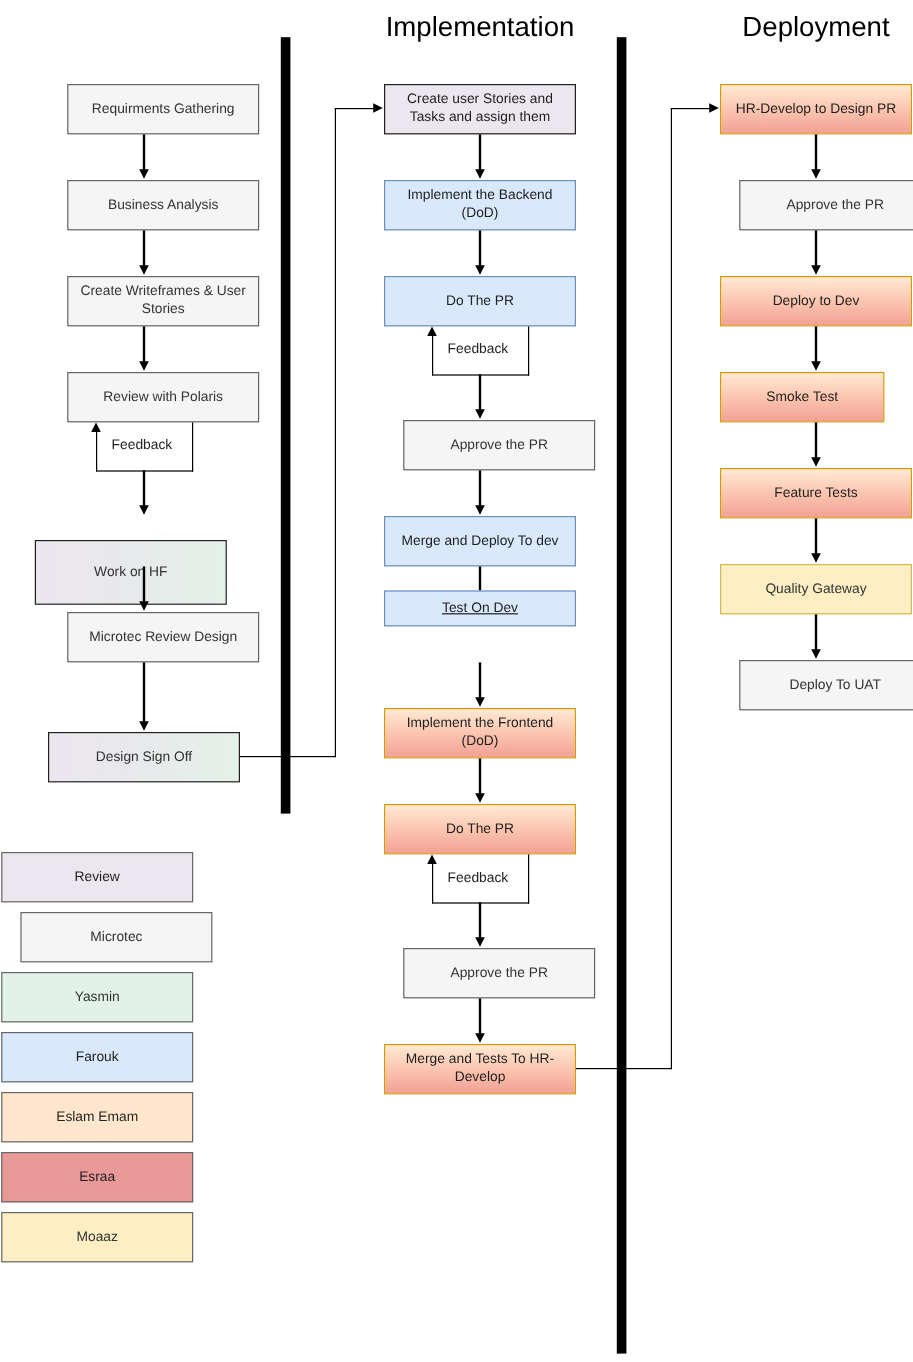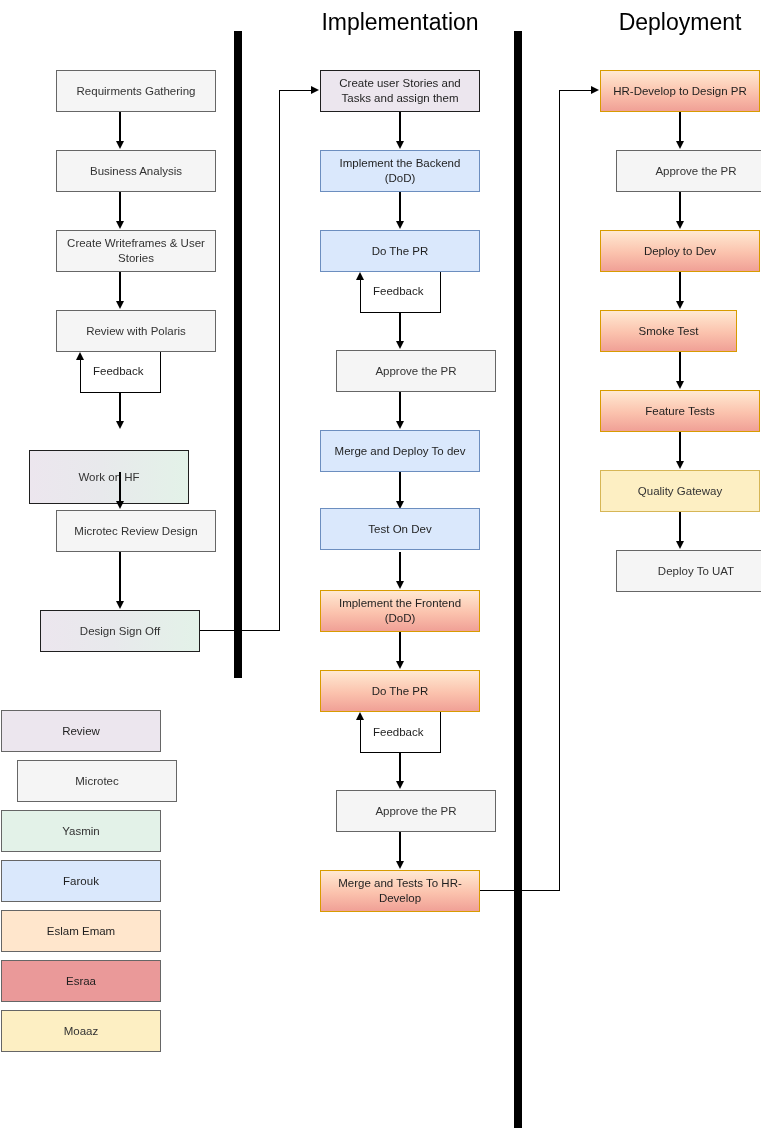--- a/index.html
+++ b/index.html
@@ -158,21 +158,21 @@
   <div class="arrow-d" style="left:395.5px; top:341px;"></div>
 
   <div class="node pal-microtec" style="left:320px; top:350px; width:160px; height:42px;">Approve the PR</div>
   <div class="ln lnv" style="left:399.3px; top:392px; height:30px;"></div>
   <div class="arrow-d" style="left:395.5px; top:421px;"></div>
 
   <div class="node pal-farouk" style="left:320px; top:430px; width:160px; height:42px;">Merge and Deploy To dev</div>
   <div class="ln lnv" style="left:399.3px; top:472px; height:30px;"></div>
   <div class="arrow-d" style="left:395.5px; top:501px;"></div>
 
-  <div class="node pal-farouk" style="left:320px; top:508px; width:160px; height:42px;">Test On Dev</div>
+  <div class="node pal-farouk" style="left:320px; top:492px; width:160px; height:30px;text-decoration:underline;">Test On Dev</div>
   <div class="ln lnv" style="left:399.3px; top:552px; height:30px;"></div>
   <div class="arrow-d" style="left:395.5px; top:581px;"></div>
 
   <div class="node pal-eslam-esraa" style="left:320px; top:590px; width:160px; height:42px;">Implement the Frontend (DoD)</div>
   <div class="ln lnv" style="left:399.3px; top:632px; height:30px;"></div>
   <div class="arrow-d" style="left:395.5px; top:661px;"></div>
 
   <div class="node pal-eslam-esraa" style="left:320px; top:670px; width:160px; height:42px;">Do The PR</div>
 
   <div class="ln lnv" style="left:440px; top:712px; height:41px;"></div>

